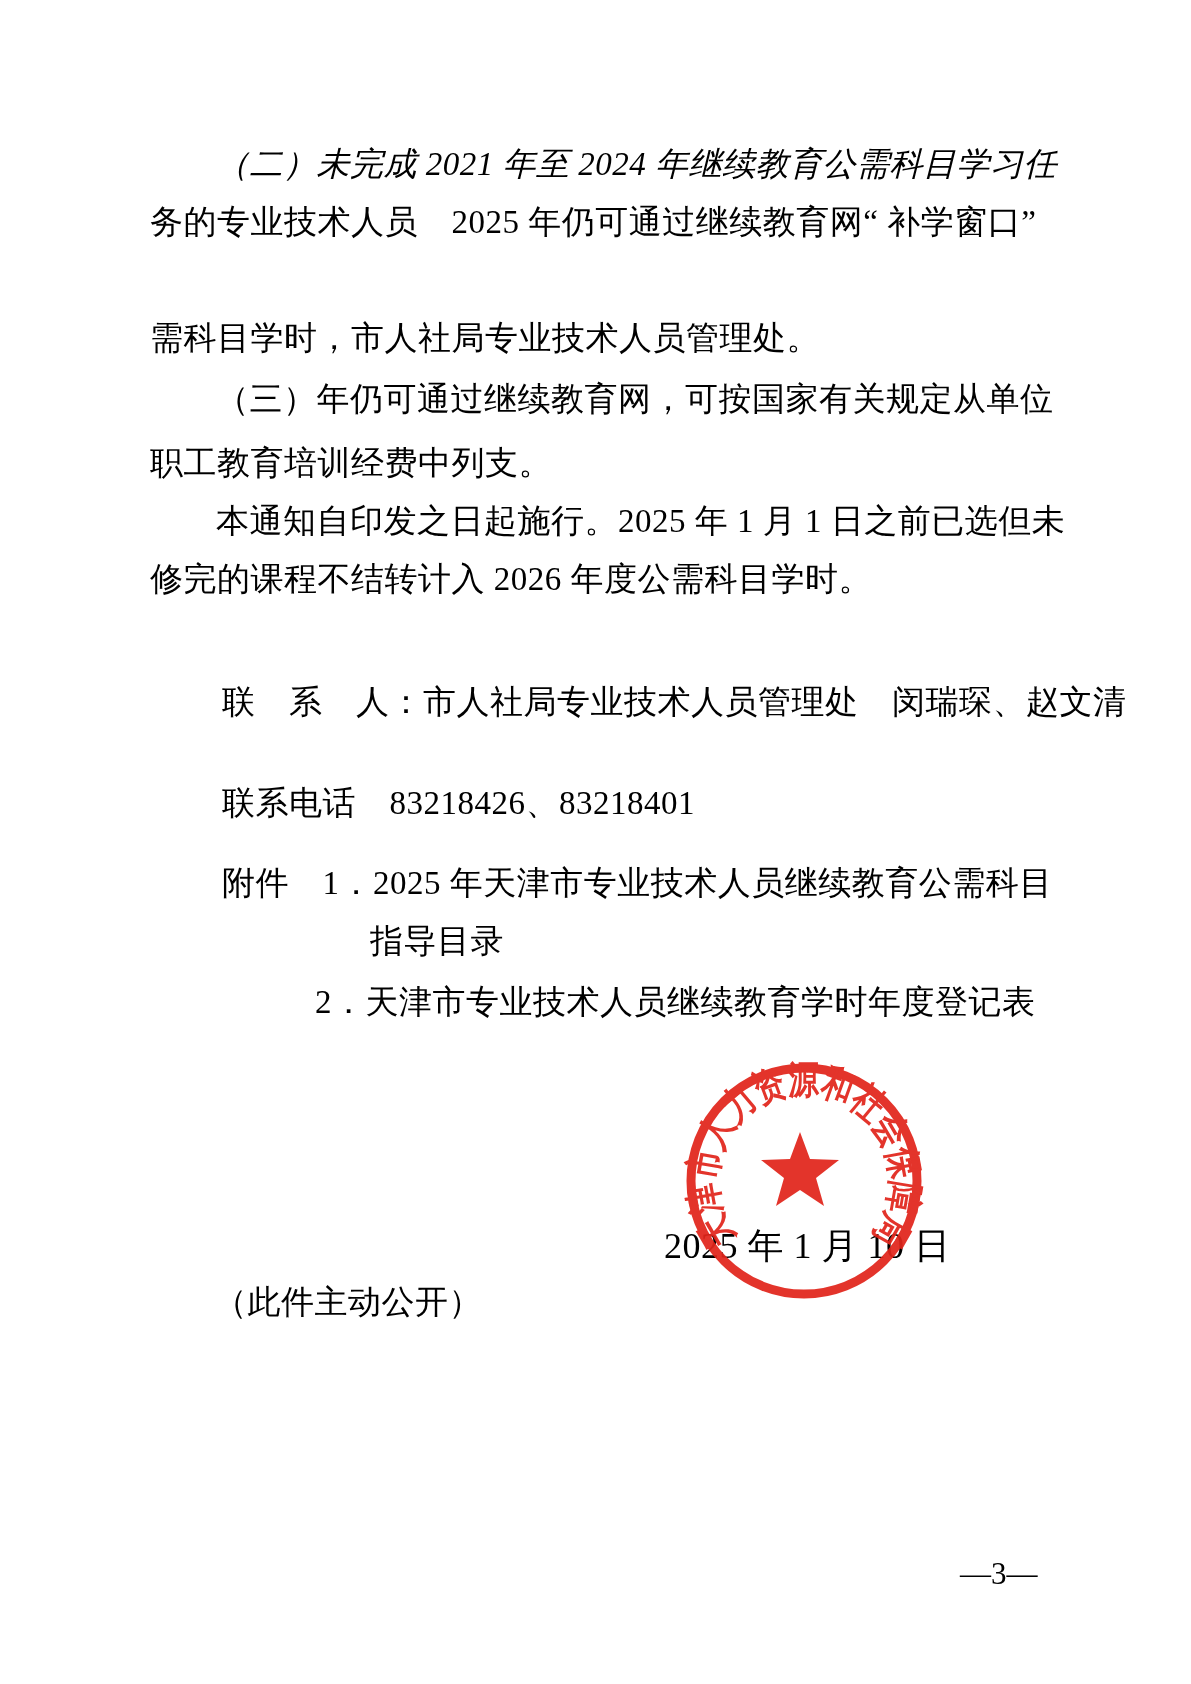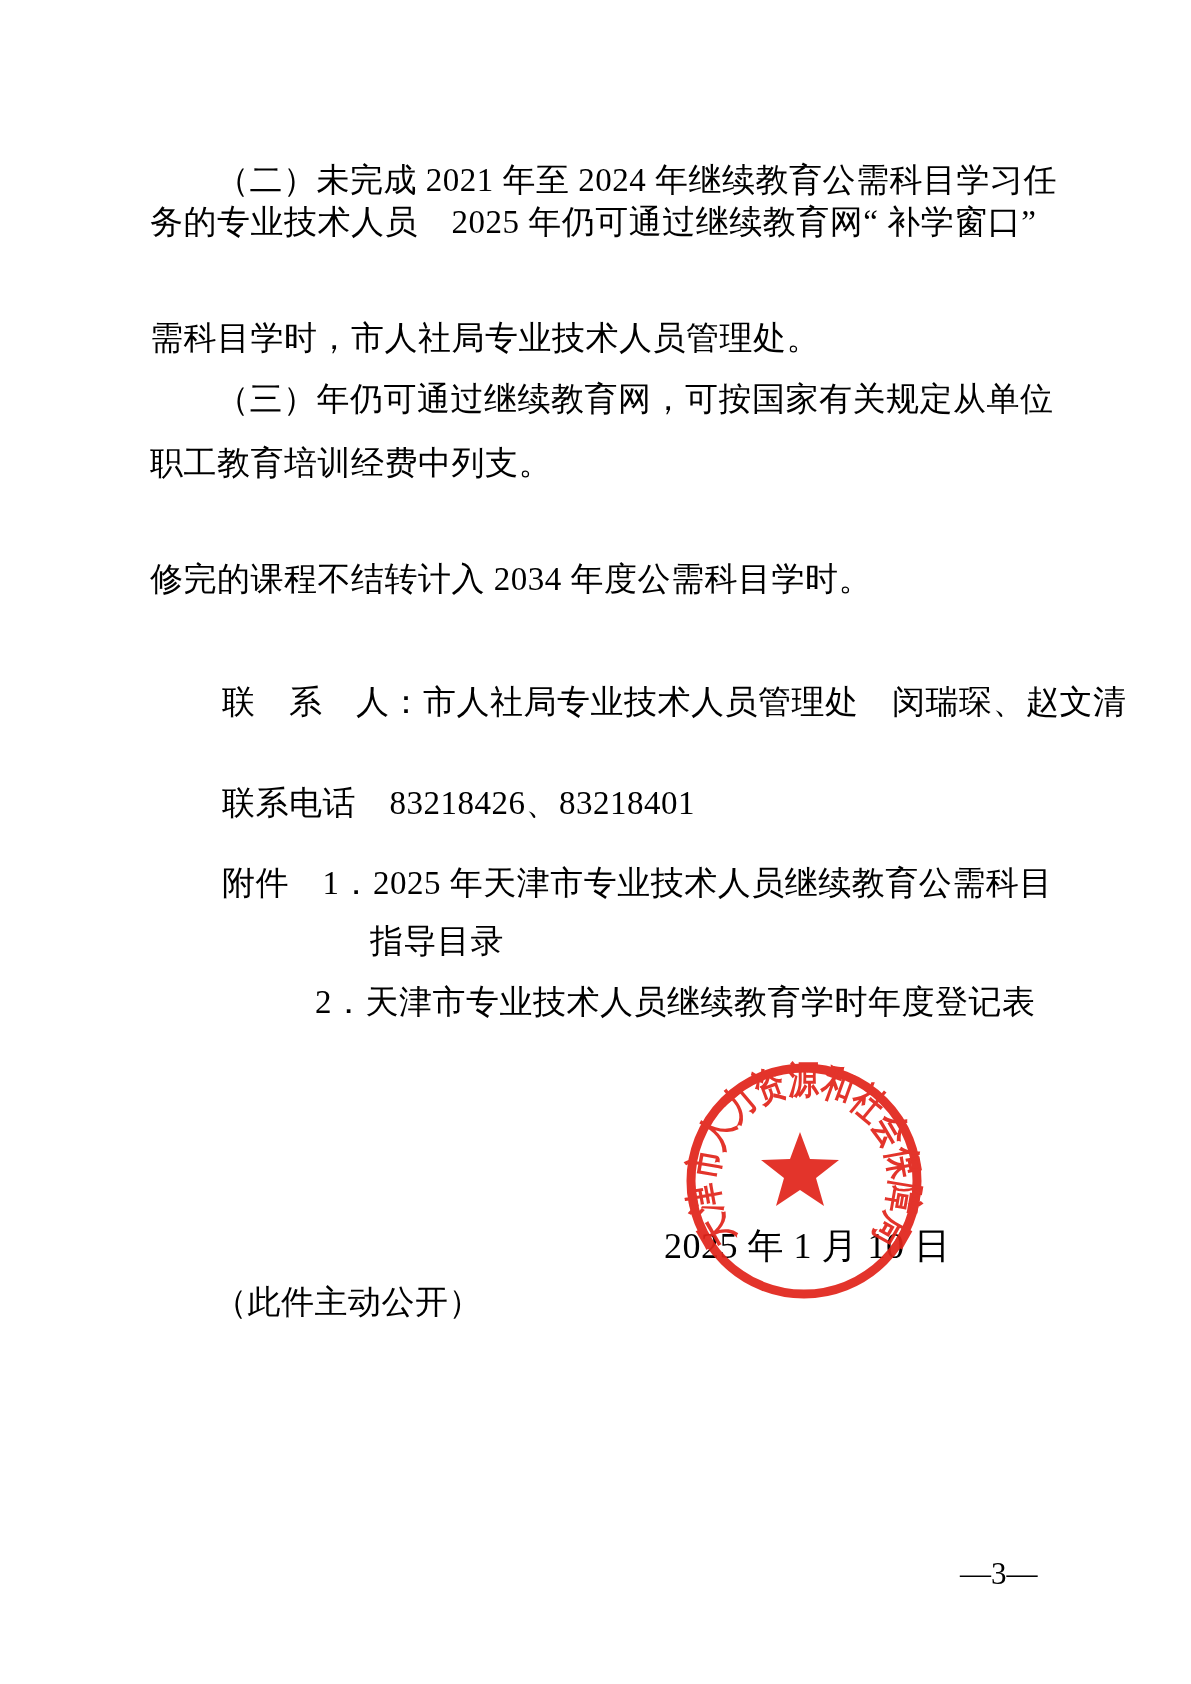--- a/index.html
+++ b/index.html
@@ -13,21 +13,21 @@
   }
   .line {
     position:absolute;
     font-size:33px;
     line-height:40px;
     letter-spacing:0.5px;
     white-space:pre;
     color:#000000;
   }
   .indent { padding-left:66px; }
-  .l1  { left:150px; top:160px; }
+  .l1  { left:150px; top:144px;font-style:italic; }
   .l2  { left:150px; top:202px; }
   .l3  { left:150px; top:261px; }
   .l4  { left:150px; top:318px; }
   .l5  { left:150px; top:379px; }
   .l6  { left:150px; top:443px; }
   .l7  { left:150px; top:501px; }
   .l8  { left:150px; top:559px; }
   .contact1 { left:222px; top:682px; }
   .contact2 { left:222px; top:739px;margin-top:44px; }
   .att1  { left:222px; top:863px; }
@@ -53,21 +53,22 @@
 </head>
 <body>
 
 <div class="page">
 
   <div class="line l1 indent">（二）未完成 2021 年至 2024 年继续教育公需科目学习任</div>
   <div class="line l2">务的专业技术人员　2025 年仍可通过继续教育网“ 补学窗口”</div>
   <div class="line l4">需科目学时，市人社局专业技术人员管理处。</div>
   <div class="line l5 indent">（三）年仍可通过继续教育网，可按国家有关规定从单位</div>
   <div class="line l6">职工教育培训经费中列支。</div>
-  <div class="line l8">修完的课程不结转计入 2034 年度公需科目学时。</div>
+  <div class="line l7 indent">本通知自印发之日起施行。2025 年 1 月 1 日之前已选但未</div>
+  <div class="line l8">修完的课程不结转计入 2026 年度公需科目学时。</div>
 
   <div class="line contact1">联　系　人：市人社局专业技术人员管理处　闵瑞琛、赵文清</div>
   <div class="line contact2">联系电话　83218426、83218401</div>
 
   <div class="line att1">附件　1．2025 年天津市专业技术人员继续教育公需科目</div>
   <div class="line att1b">指导目录</div>
   <div class="line att2">2．天津市专业技术人员继续教育学时年度登记表</div>
 
   <div class="line date-line">2025 年 1 月 10 日</div>
 

